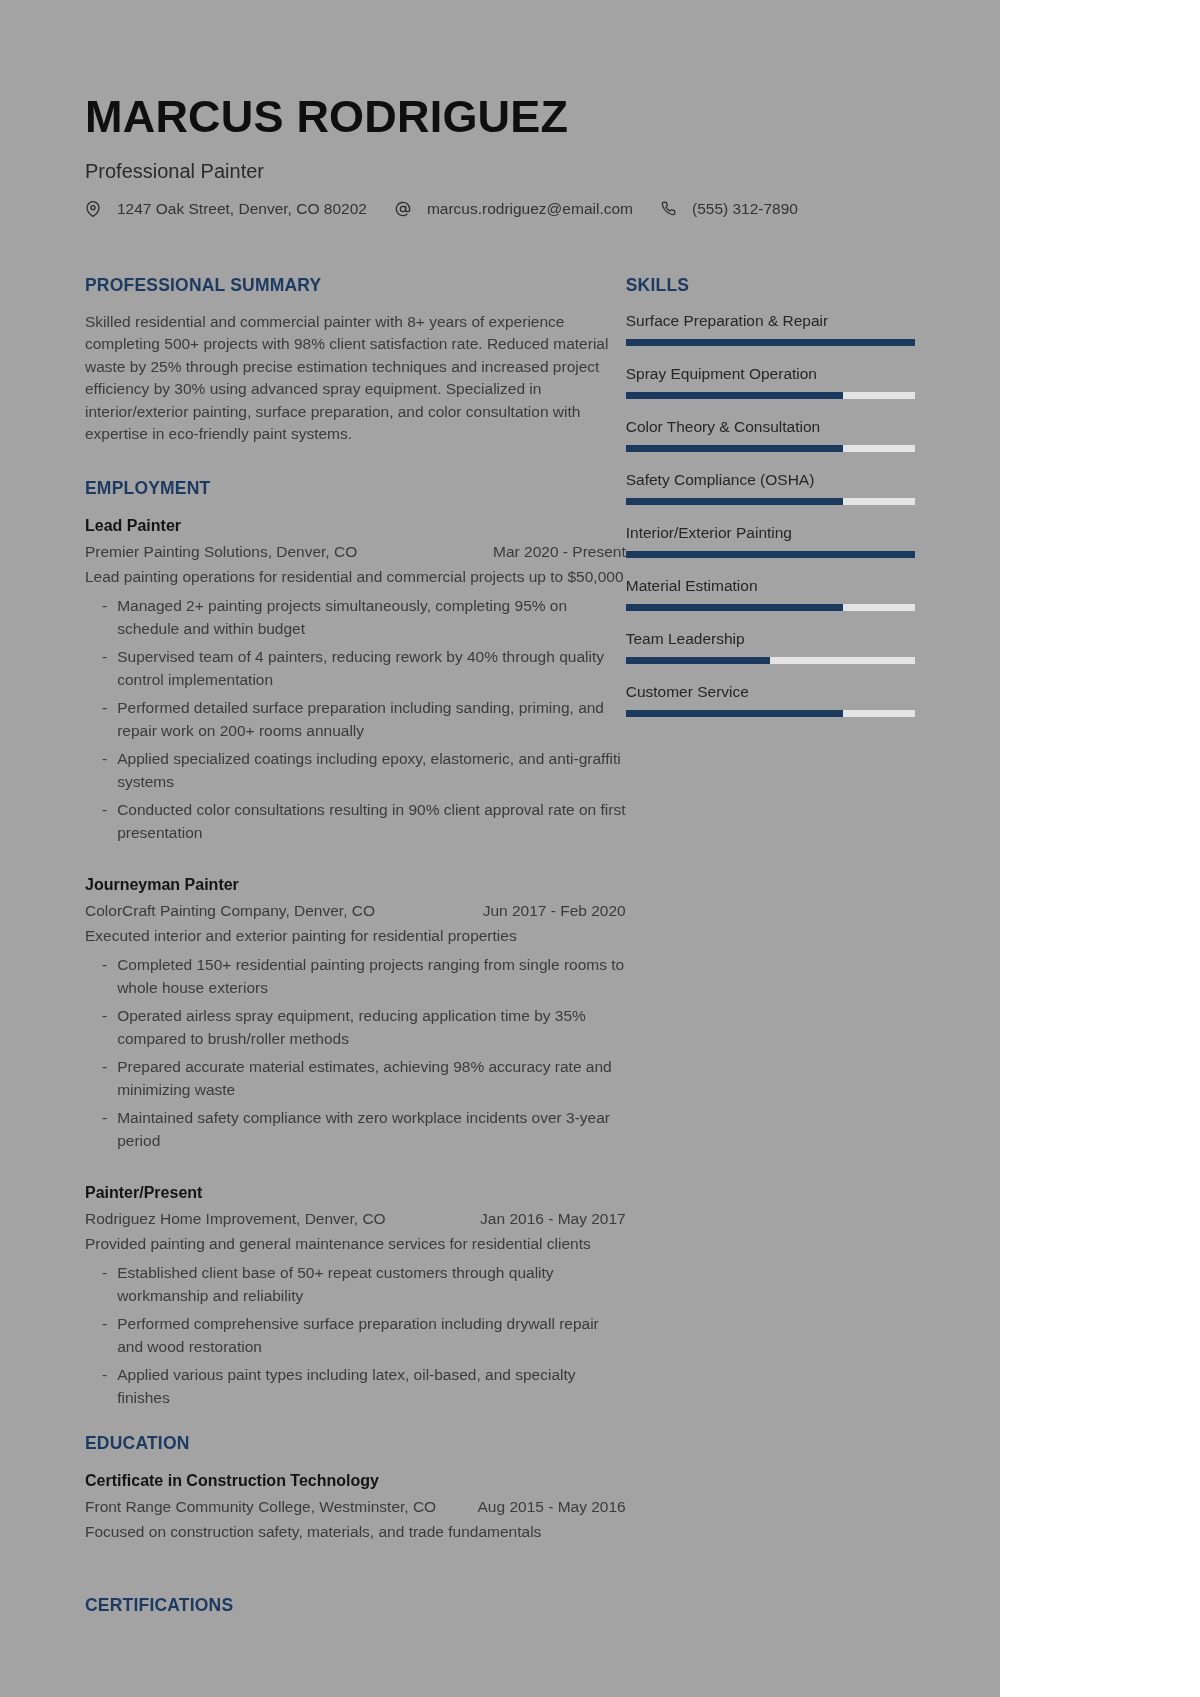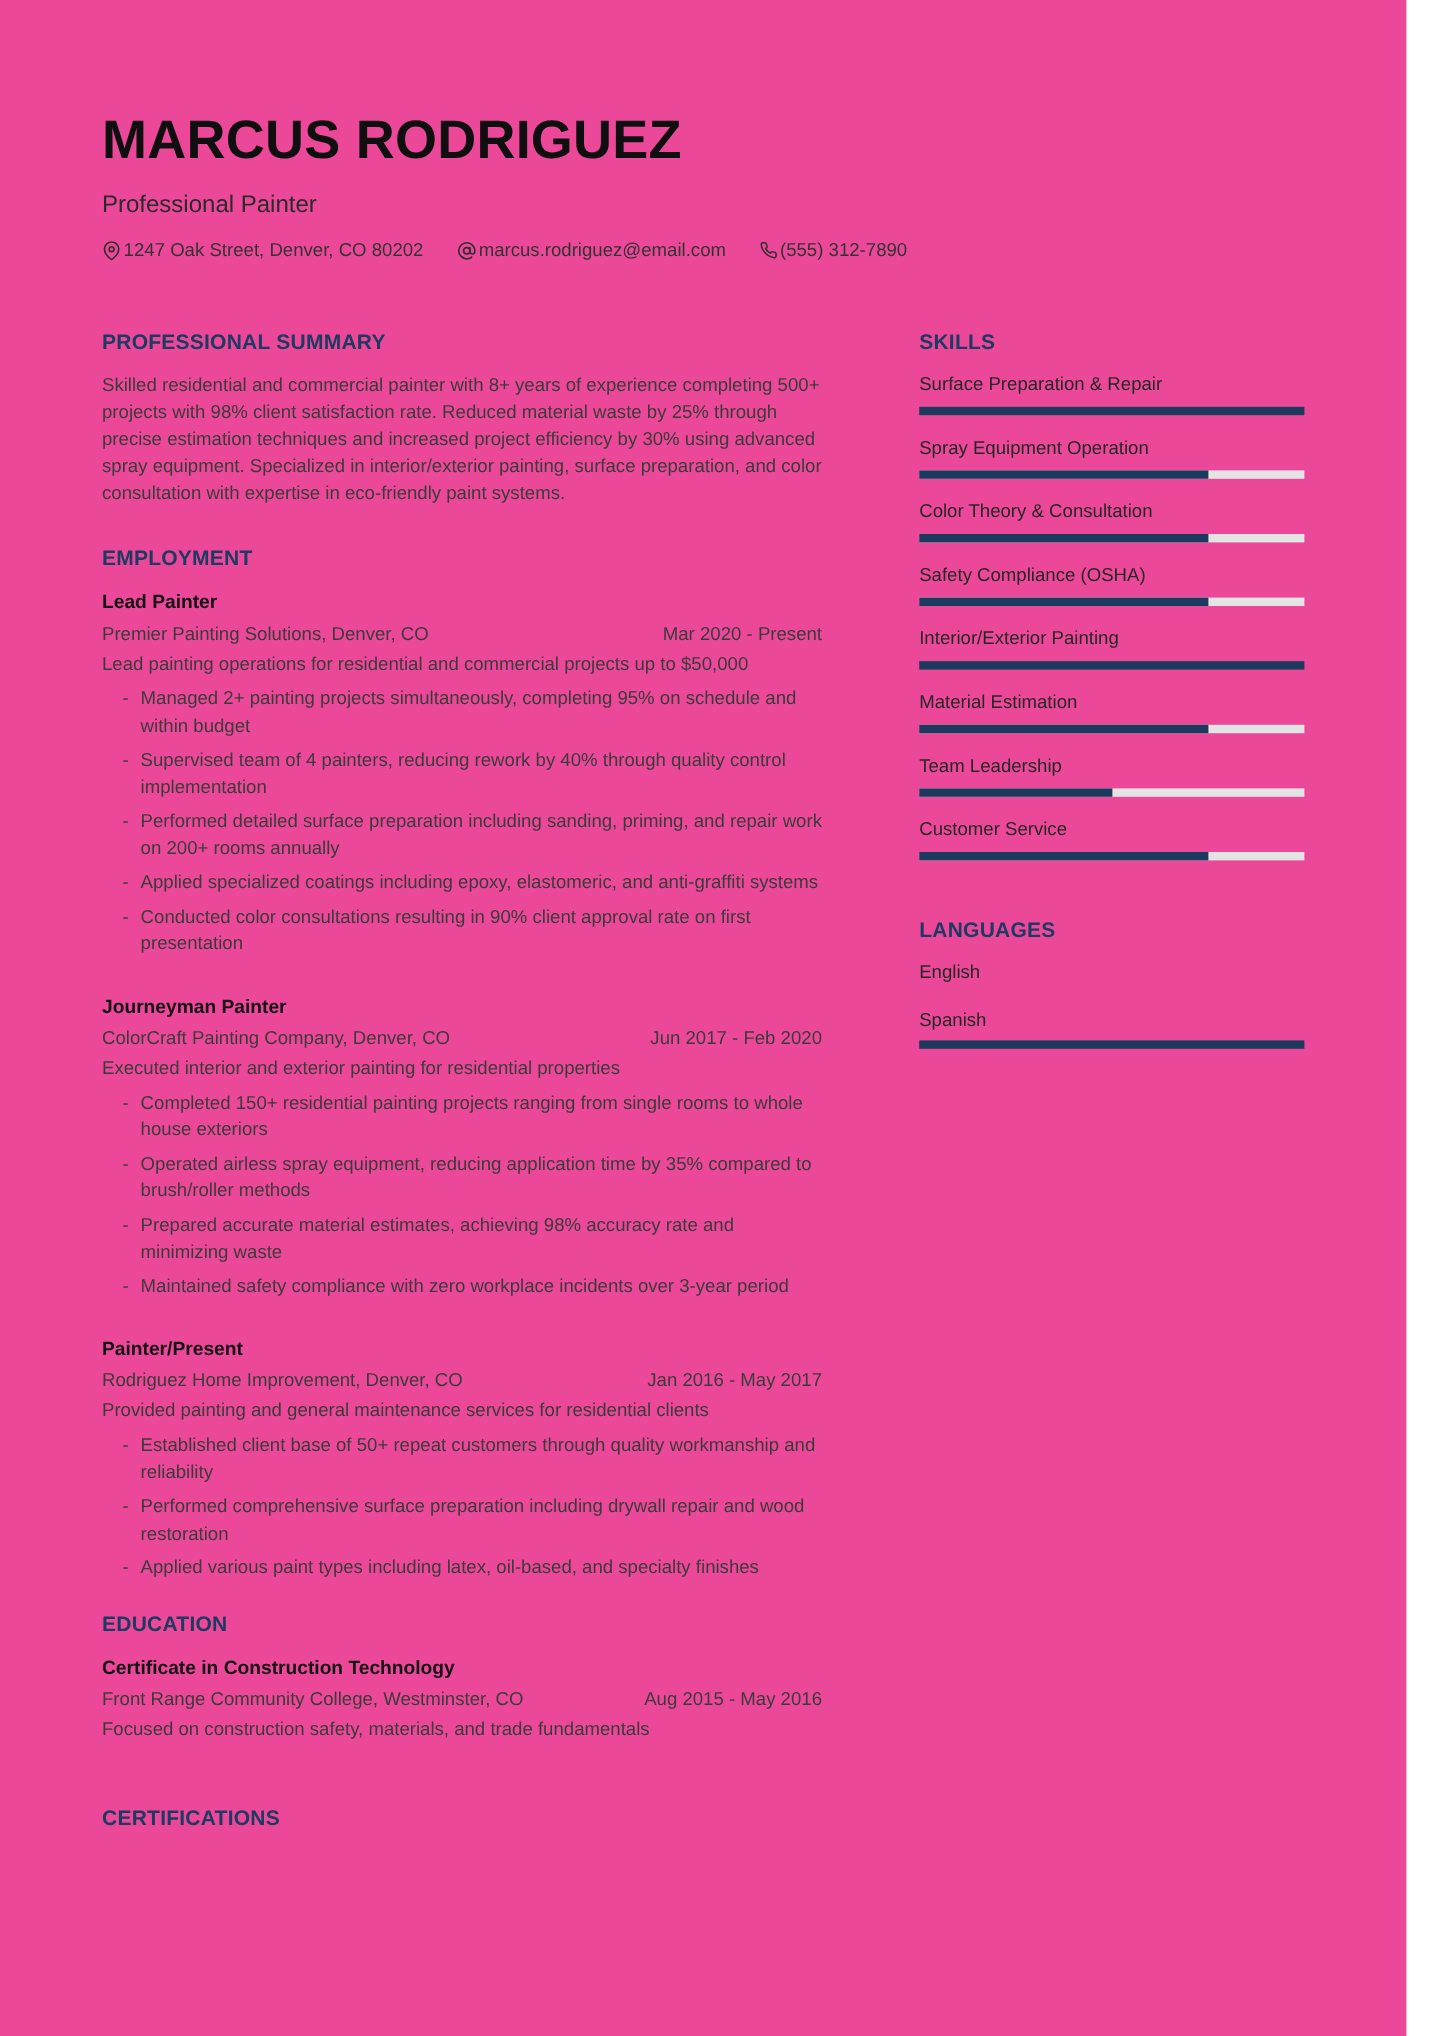--- a/index.html
+++ b/index.html
@@ -3,39 +3,39 @@
 <meta charset="utf-8">
 <style>
   * { box-sizing: border-box; }
   html, body { margin: 0; padding: 0; background: #ffffff; }
   body {
     width: 1200px; height: 1697px;
     font-family: "Liberation Sans", "DejaVu Sans", sans-serif;
     color: #3b3b3b;
   }
   .page {
-    width: 1172px; height: 1697px;
+    width: 1000px; height: 1697px;
     padding: 92px 85px 0 85px;
     overflow: hidden;
-    background: #ec4899;
+    background: #a3a3a3;
   }
 
   
   .name {
     font-size: 45px; font-weight: 700; color: #0f0f0f;
     margin: 0; line-height: 1.1; letter-spacing: 0.2px;
   }
   .subtitle {
     margin-top: 18px; font-size: 20px; color: #2a2a2a; line-height: 23px;
   }
   .contact-row {
     margin-top: 16px; display: flex; align-items: center; gap: 28px;
     font-size: 15.5px; color: #333333; line-height: 20px;
   }
-  .contact-item { display: flex; align-items: center; gap: 2px; }
+  .contact-item { display: flex; align-items: center; gap: 16px; }
   .cicon { display: flex; align-items: center; }
   .cicon svg { display: block; stroke: #2e2e2e; }
 
   
   .columns { display: flex; justify-content: space-between; margin-top: 56px; }
   .col-left  { width: 600px; }
   .col-right { width: 321px; }
 
   .section-heading {
     font-size: 17.5px; font-weight: 700; color: #1d3b62;
@@ -294,32 +294,16 @@
 
   <div class="skill">
     <div class="skill-label">Customer Service</div>
     <div class="skill-bar">
       <div class="skill-fill" style="width: 75%;"></div>
     </div>
   </div>
 </div>
       </div>
 
-      <div class="languages-section">
-        <h2 class="section-heading">LANGUAGES</h2>
-        <div>
-  <div class="language">
-    <div class="language-label">English</div>
-
-  </div>
-
-  <div class="language">
-    <div class="language-label">Spanish</div>
-    <div class="language-bar">
-      <div class="language-fill" style="width: 100%;"></div>
-    </div>
-  </div>
-</div>
-      </div>
 
     </div>
   </div>
 </div>
 
 </body></html>

